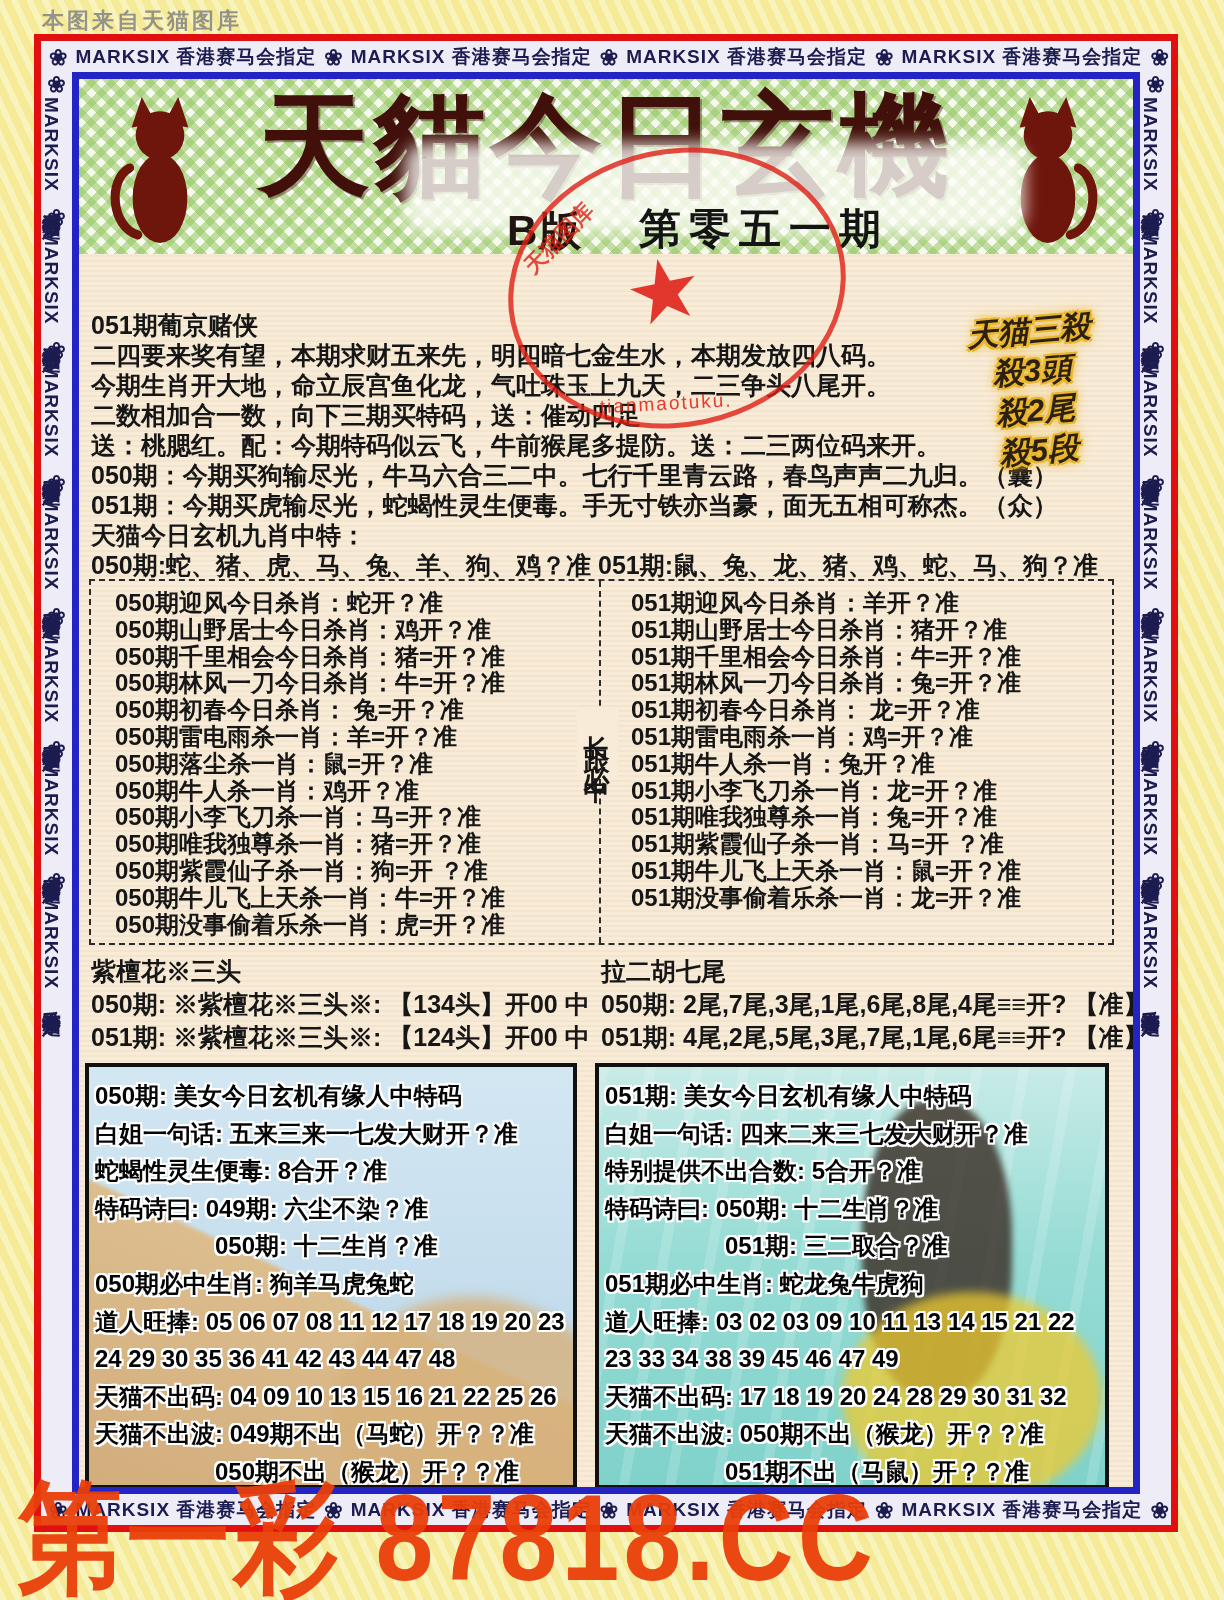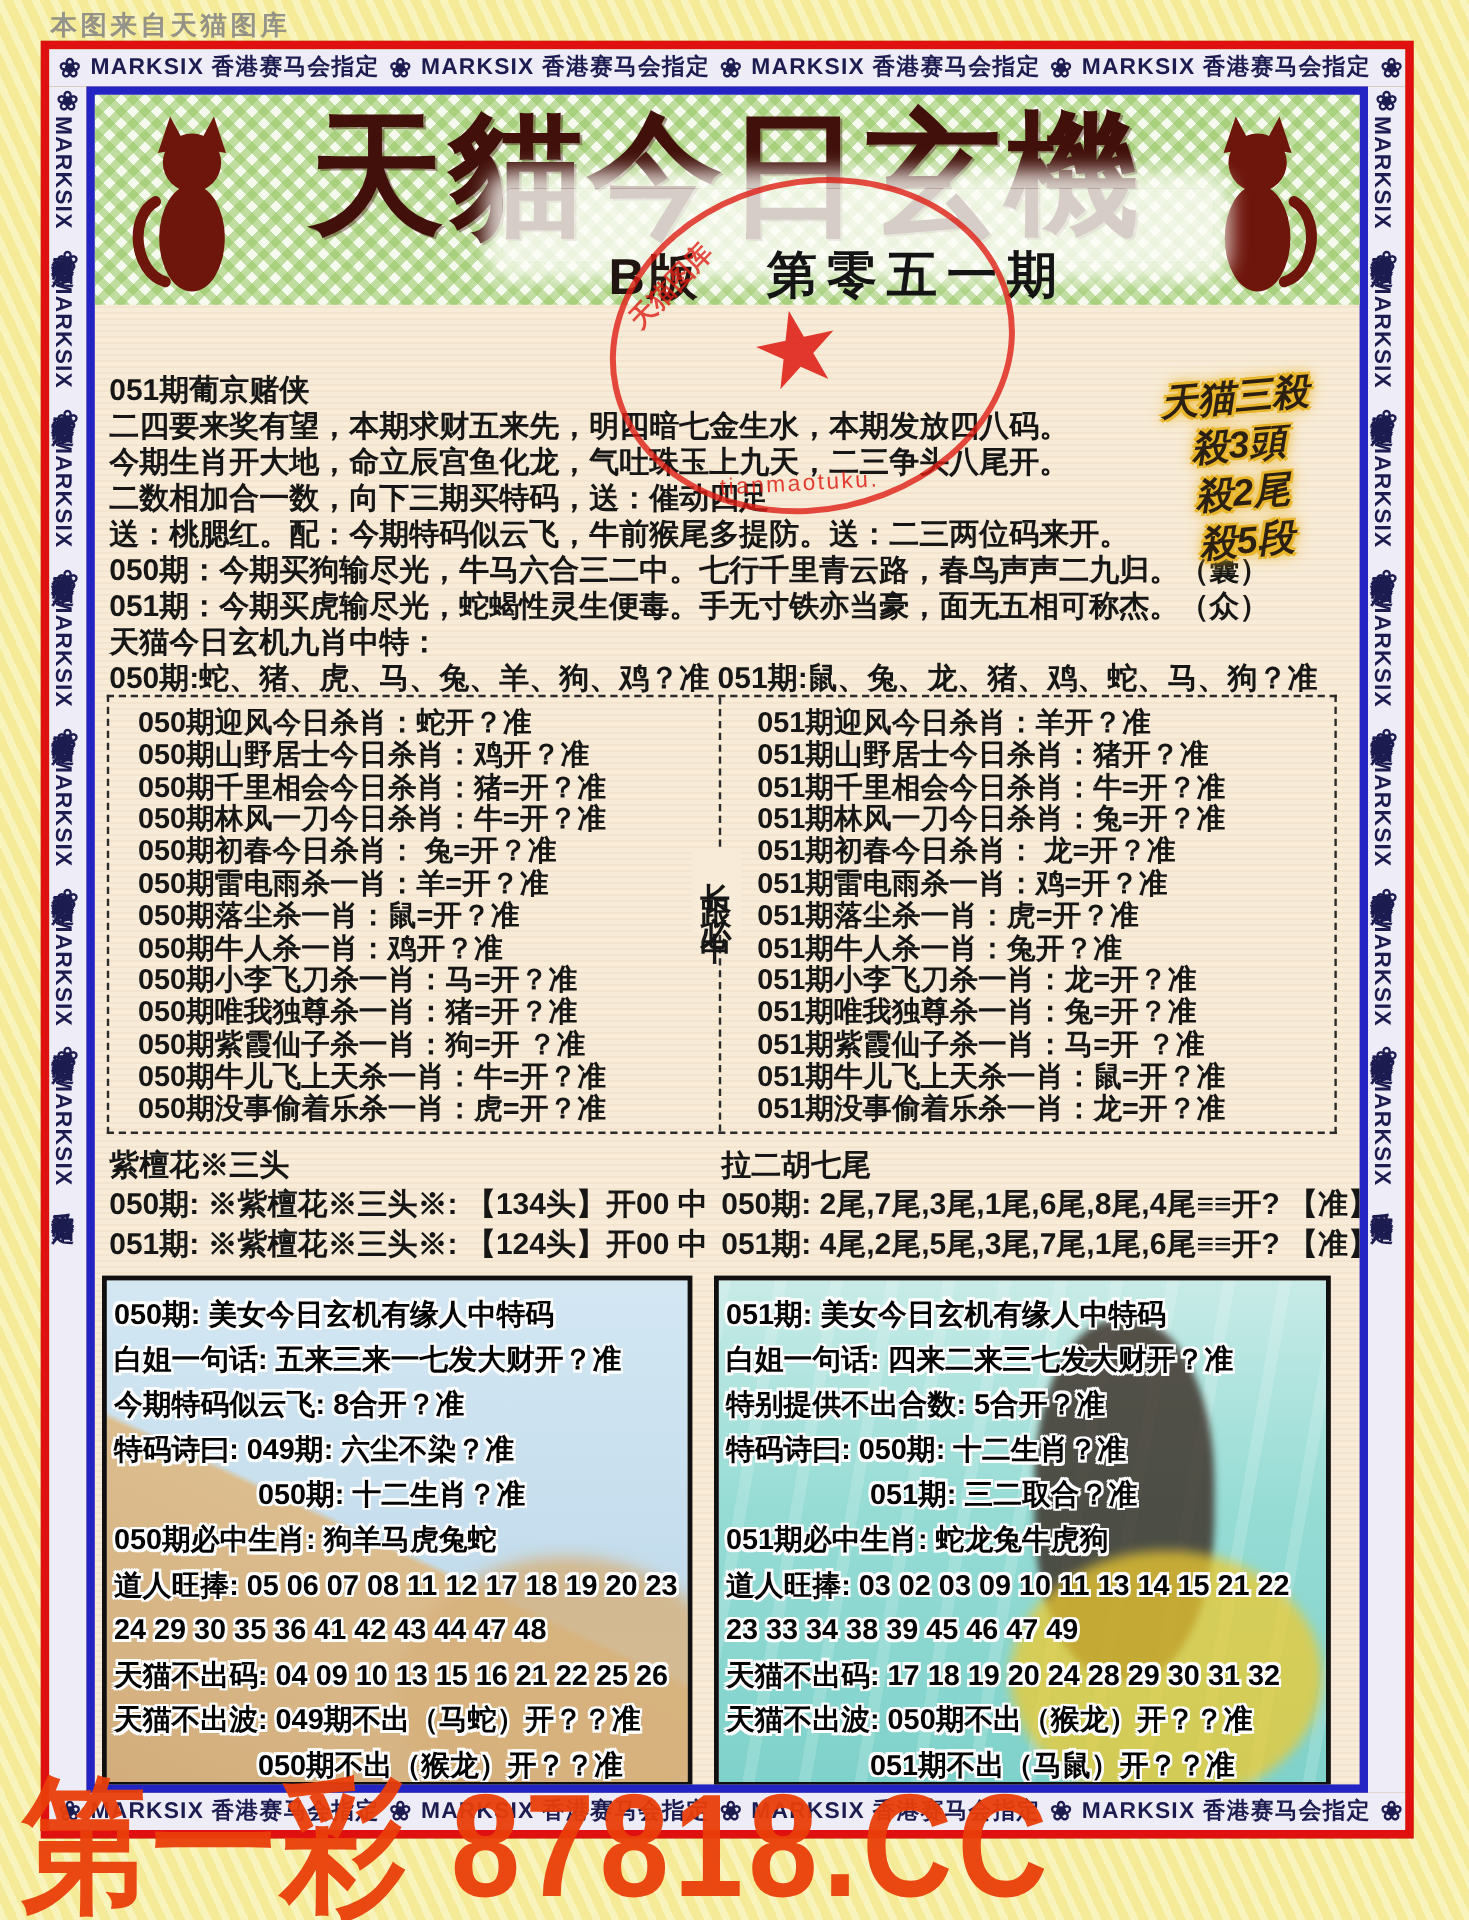--- a/index.html
+++ b/index.html
@@ -11,21 +11,21 @@
     font-family:"Liberation Sans",sans-serif;
     -webkit-font-smoothing:antialiased;
   }
   .top-watermark{
     position:absolute;left:42px;top:6px;font-size:22px;letter-spacing:3px;
     color:rgba(130,130,130,.85);font-weight:bold;z-index:40;
   }
   
   .frame{
     position:absolute;left:34px;top:34px;width:1144px;height:1498px;
-    border:7px solid #e11010;background:#a16207;
+    border:7px solid #e11010;background:#f0abfc;
     display:flex;flex-direction:column;box-sizing:border-box;
   }
   .strip{
     background:#eef)fff;
     background:#eeecf6;color:#1c1c50;font-weight:bold;font-size:19px;
     overflow:hidden;white-space:nowrap;flex:none;
   }
   .strip .flower{font-size:22px;padding:0 8px;vertical-align:middle;}
   .strip .mlabel{letter-spacing:1px;}
   .strip-h{height:31px;line-height:31px;}
@@ -227,21 +227,20 @@
             <div class="kt-row">050期牛儿飞上天杀一肖：牛=开？准</div>
             <div class="kt-row">050期没事偷着乐杀一肖：虎=开？准</div>
           </div>
         <div class="kt-col kt-col-right">
             <div class="kt-row">051期迎风今日杀肖：羊开？准</div>
             <div class="kt-row">051期山野居士今日杀肖：猪开？准</div>
             <div class="kt-row">051期千里相会今日杀肖：牛=开？准</div>
             <div class="kt-row">051期林风一刀今日杀肖：兔=开？准</div>
             <div class="kt-row">051期初春今日杀肖： 龙=开？准</div>
             <div class="kt-row">051期雷电雨杀一肖：鸡=开？准</div>
-            <div class="kt-row">051期落尘杀一肖：虎=开？准</div>
             <div class="kt-row">051期牛人杀一肖：兔开？准</div>
             <div class="kt-row">051期小李飞刀杀一肖：龙=开？准</div>
             <div class="kt-row">051期唯我独尊杀一肖：兔=开？准</div>
             <div class="kt-row">051期紫霞仙子杀一肖：马=开 ？准</div>
             <div class="kt-row">051期牛儿飞上天杀一肖：鼠=开？准</div>
             <div class="kt-row">051期没事偷着乐杀一肖：龙=开？准</div>
           </div>
         <div class="kt-vertical">长跟必中</div>
       </div>
 
@@ -260,21 +259,21 @@
               <div class="section-row">051期:  4尾,2尾,5尾,3尾,7尾,1尾,6尾≡≡开?  【准】</div>
             </div>
         </div>
       </div>
 
       <div class="photo-box photo-box-left">
         <div class="figure-sand"></div>
         <div class="box-lines">
             <div class="box-line">050期:  美女今日玄机有缘人中特码</div>
             <div class="box-line">白姐一句话:  五来三来一七发大财开？准</div>
-            <div class="box-line">今期特码似云飞:  8合开？准</div>
+            <div class="box-line">蛇蝎性灵生便毒:  8合开？准</div>
             <div class="box-line">特码诗曰:  049期:  六尘不染？准</div>
             <div class="box-line">　　　　　050期:  十二生肖？准</div>
             <div class="box-line">050期必中生肖:  狗羊马虎兔蛇</div>
             <div class="box-line">道人旺捧:  05 06 07 08 11 12 17 18 19 20 23</div>
             <div class="box-line">24 29 30 35 36 41 42 43 44 47 48</div>
             <div class="box-line">天猫不出码:  04 09 10 13 15 16 21 22 25 26</div>
             <div class="box-line">天猫不出波:  049期不出（马蛇）开？？准</div>
             <div class="box-line">　　　　　050期不出（猴龙）开？？准</div>
           </div>
       </div>

